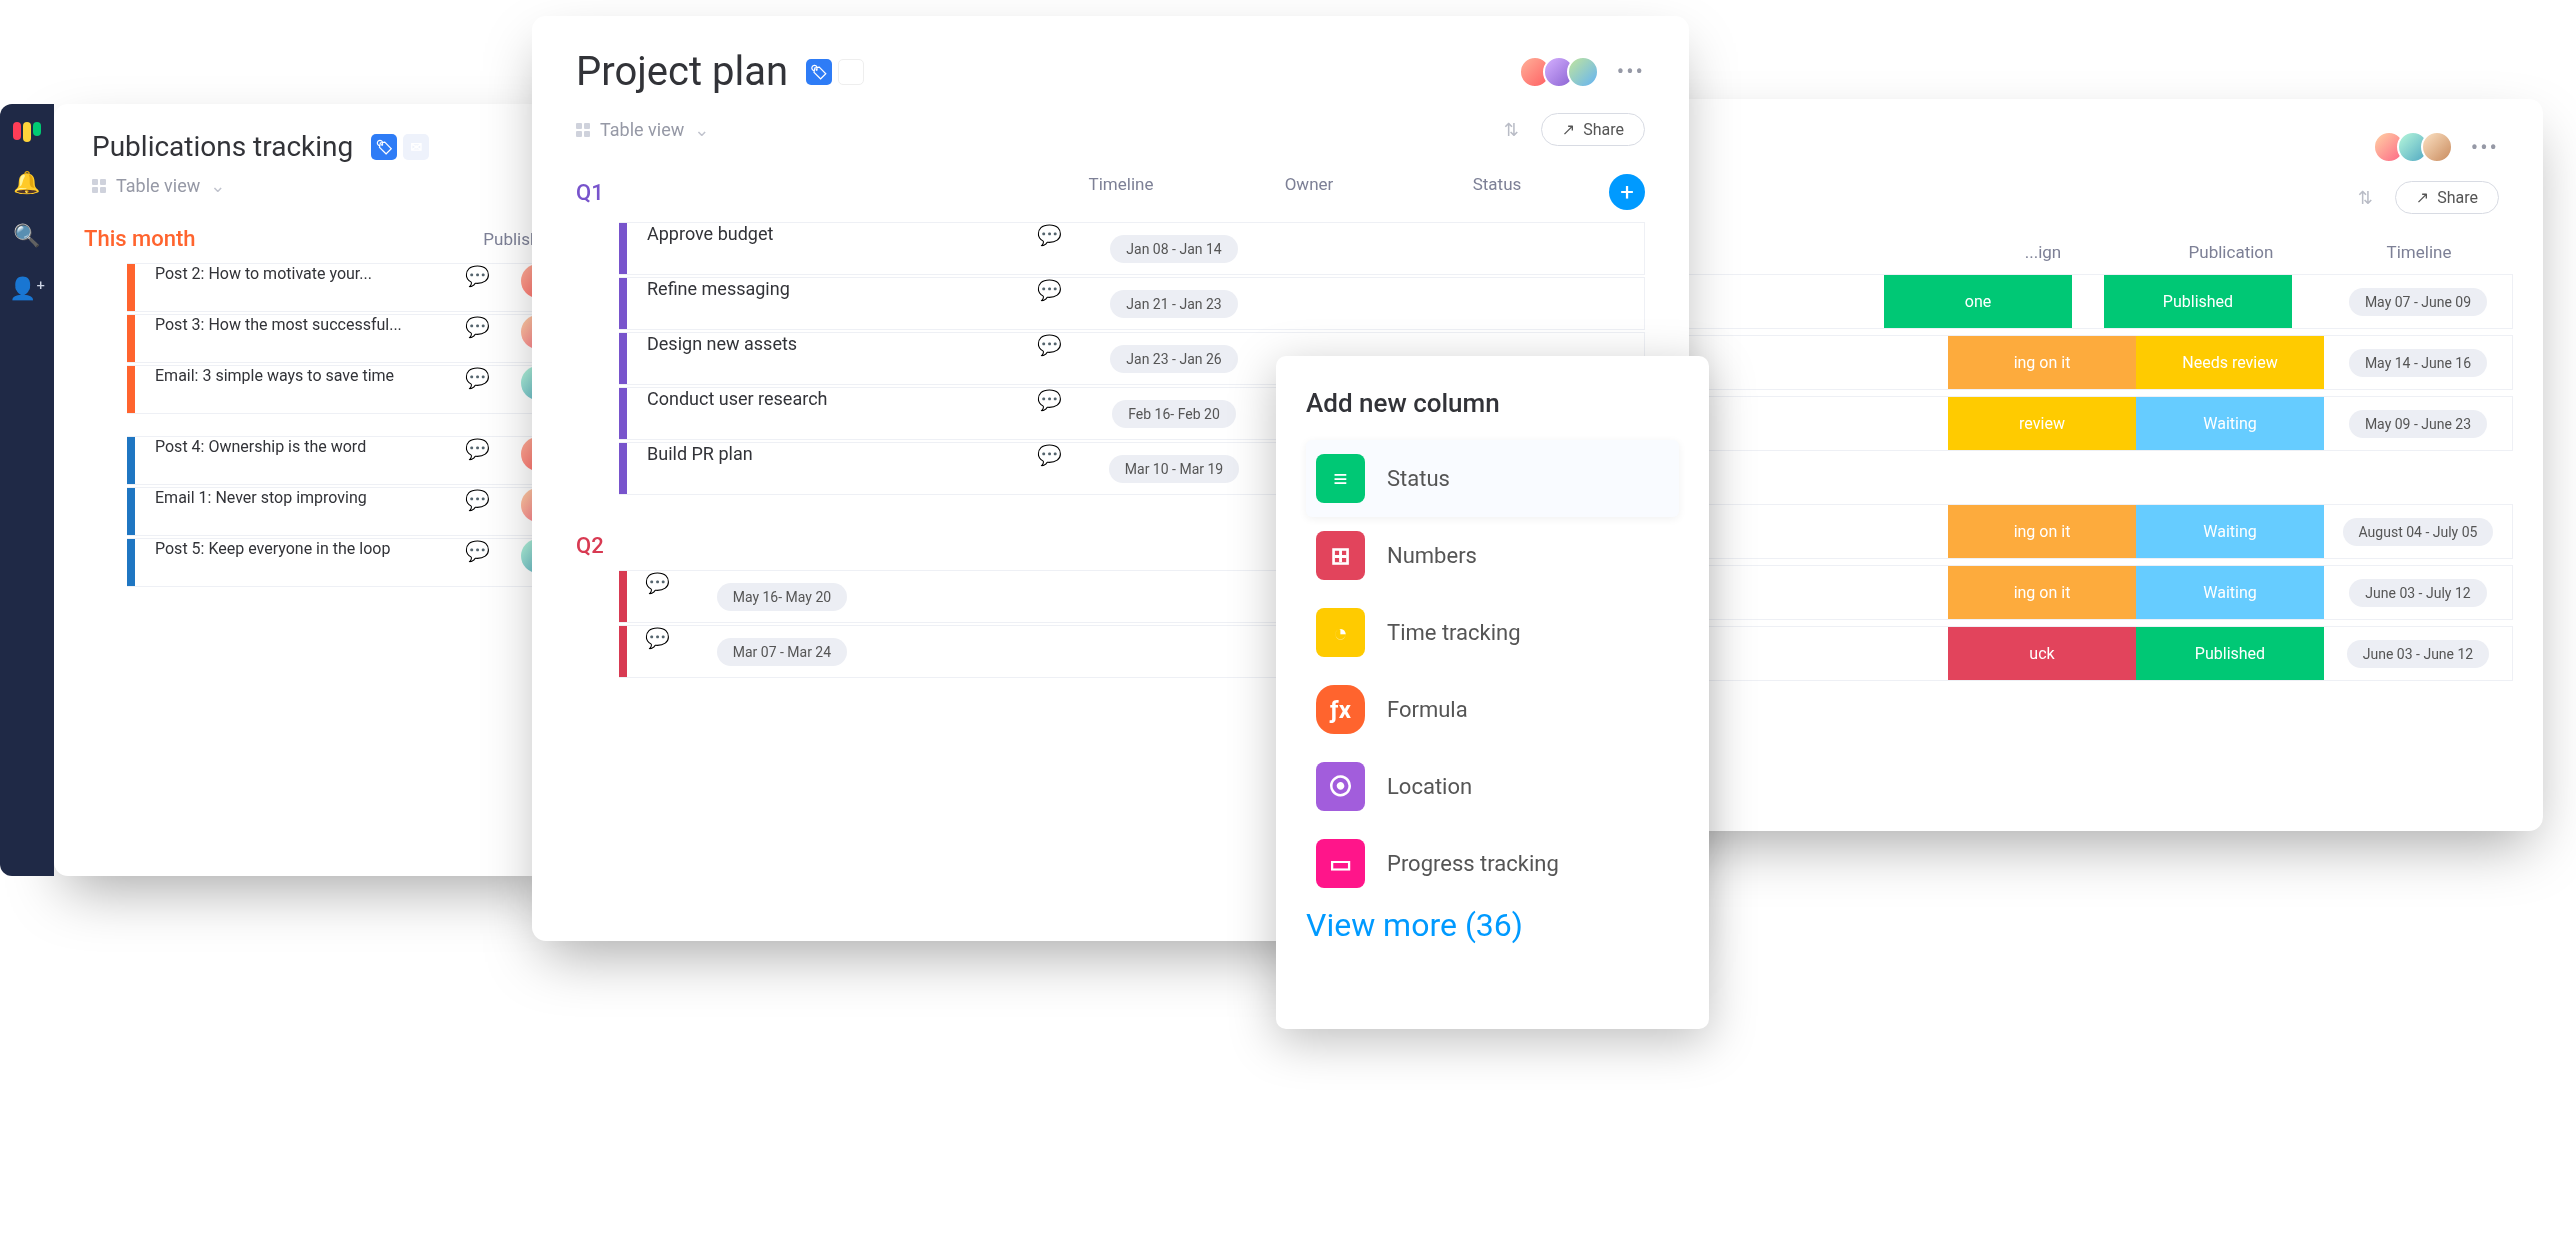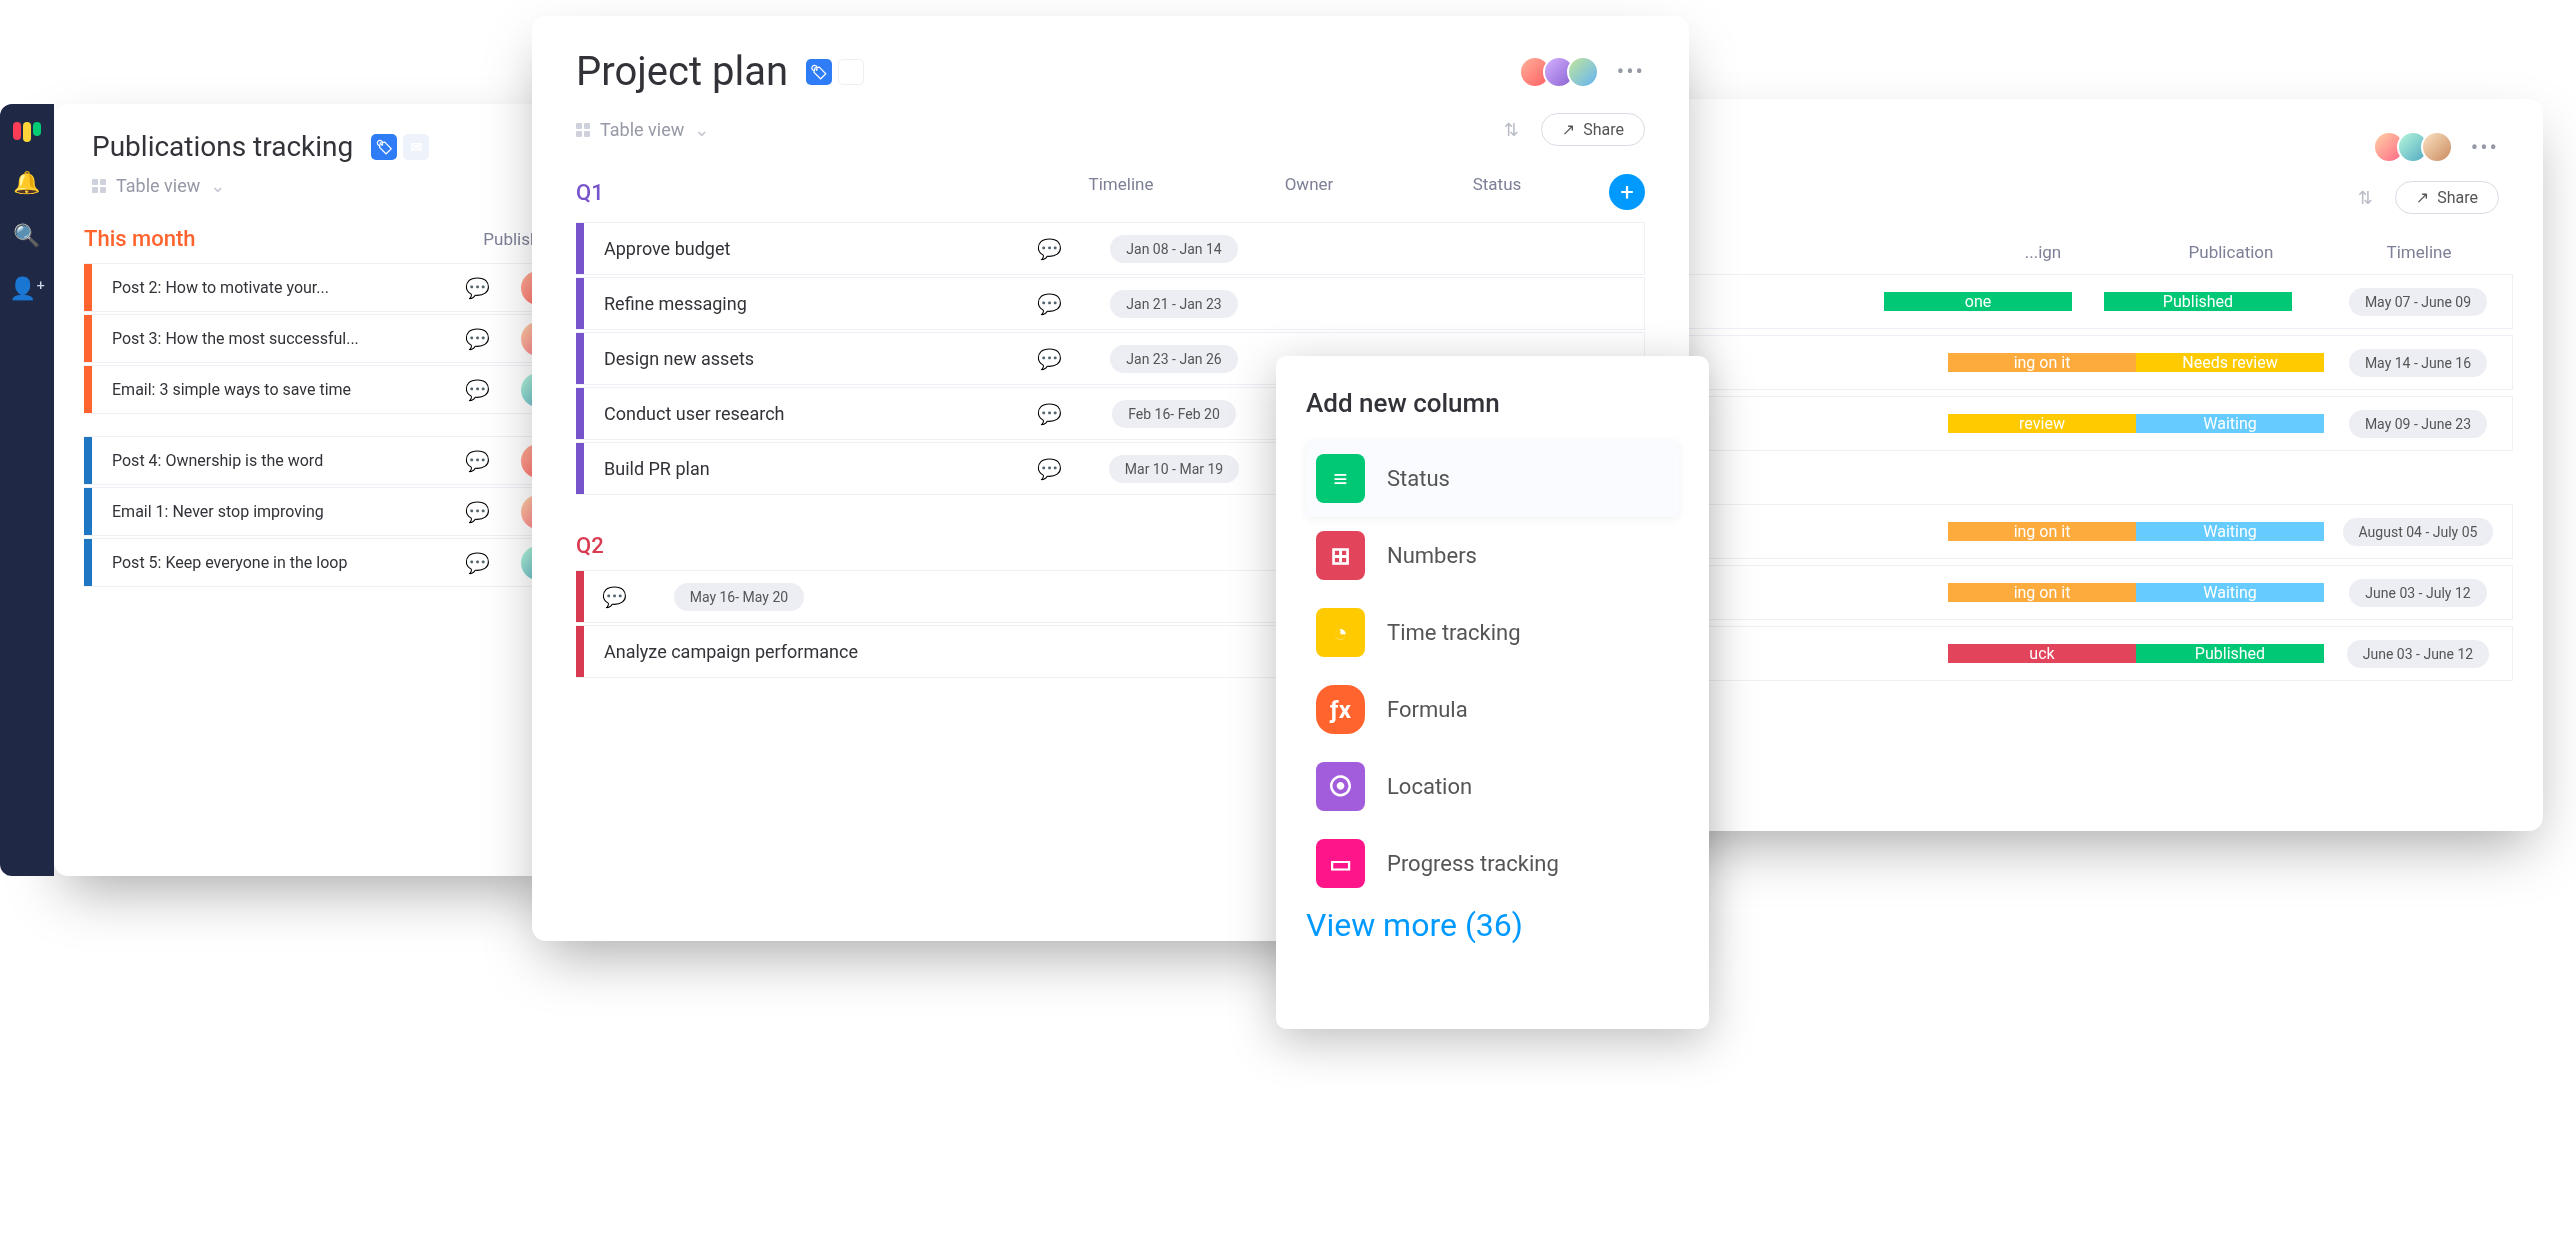--- a/index.html
+++ b/index.html
@@ -60,21 +60,21 @@
   .share-btn{border:1px solid #d8dbe3; border-radius:22px; padding:6px 20px; font-size:16px; color:#555; display:flex; align-items:center; gap:8px; cursor:pointer;}
   .filter{color:#b9bcc6; font-size:18px; margin-right:8px;}
 
   
   .group{padding:0 44px 26px 44px;}
   .group-head{display:flex; align-items:center; padding:10px 0 12px 0;}
   .group-name{font-size:22px; font-weight:500;}
   .col-heads{margin-left:auto; display:flex; gap:0;}
   .col-heads span{width:178px; text-align:center; font-size:17px; color:#7d8096;}
   .add-col-btn{width:36px;height:36px;border-radius:50%;background:#009aff;color:#fff;display:flex;align-items:center;justify-content:center;font-size:24px;margin-left:18px;cursor:pointer;}
-  .row{display:flex; align-items:center; background:#fff; border:1px solid #eef0f5; border-left:none; height:51px; margin-bottom:2px;}
+  .row{display:flex; background:#fff; border:1px solid #eef0f5; border-left:none; height:51px; margin-bottom:2px;margin-left:43px;}
   .row .stripe{width:8px; align-self:stretch;}
   .row .name{flex:1; padding:0 20px; font-size:18px; color:#323338;}
   .row .bubble{color:#c7cad4; font-size:20px; padding:0 18px;}
   .row .bubble.active{color:#009aff;}
   .pill{background:#eceef4; border-radius:18px; font-size:14px; color:#555; padding:6px 16px; text-align:center;}
   .cell{width:178px; display:flex; align-items:center; justify-content:center;}
   .status{width:100%; height:100%; display:flex; align-items:center; justify-content:center; color:#fff; font-size:16px;}
   .row .avatar{width:34px;height:34px;border-radius:50%;}
 
   
@@ -433,21 +433,20 @@
           </div>
           <div class="row">
             <div class="stripe" style="background: rgb(216, 58, 82);"></div>
             <div class="bubble">💬</div>
             <div class="cell">
               <div class="pill">May 16- May 20</div>
             </div>
           </div>
           <div class="row">
             <div class="stripe" style="background: rgb(216, 58, 82);"></div>
-            <div class="name">Analyze campaign performance</div>
             <div class="bubble">💬</div>
             <div class="cell">
               <div class="pill">Mar 07 - Mar 24</div>
             </div>
           </div>
         </div>
       </div>
   </div>
 
   <div class="popup">

